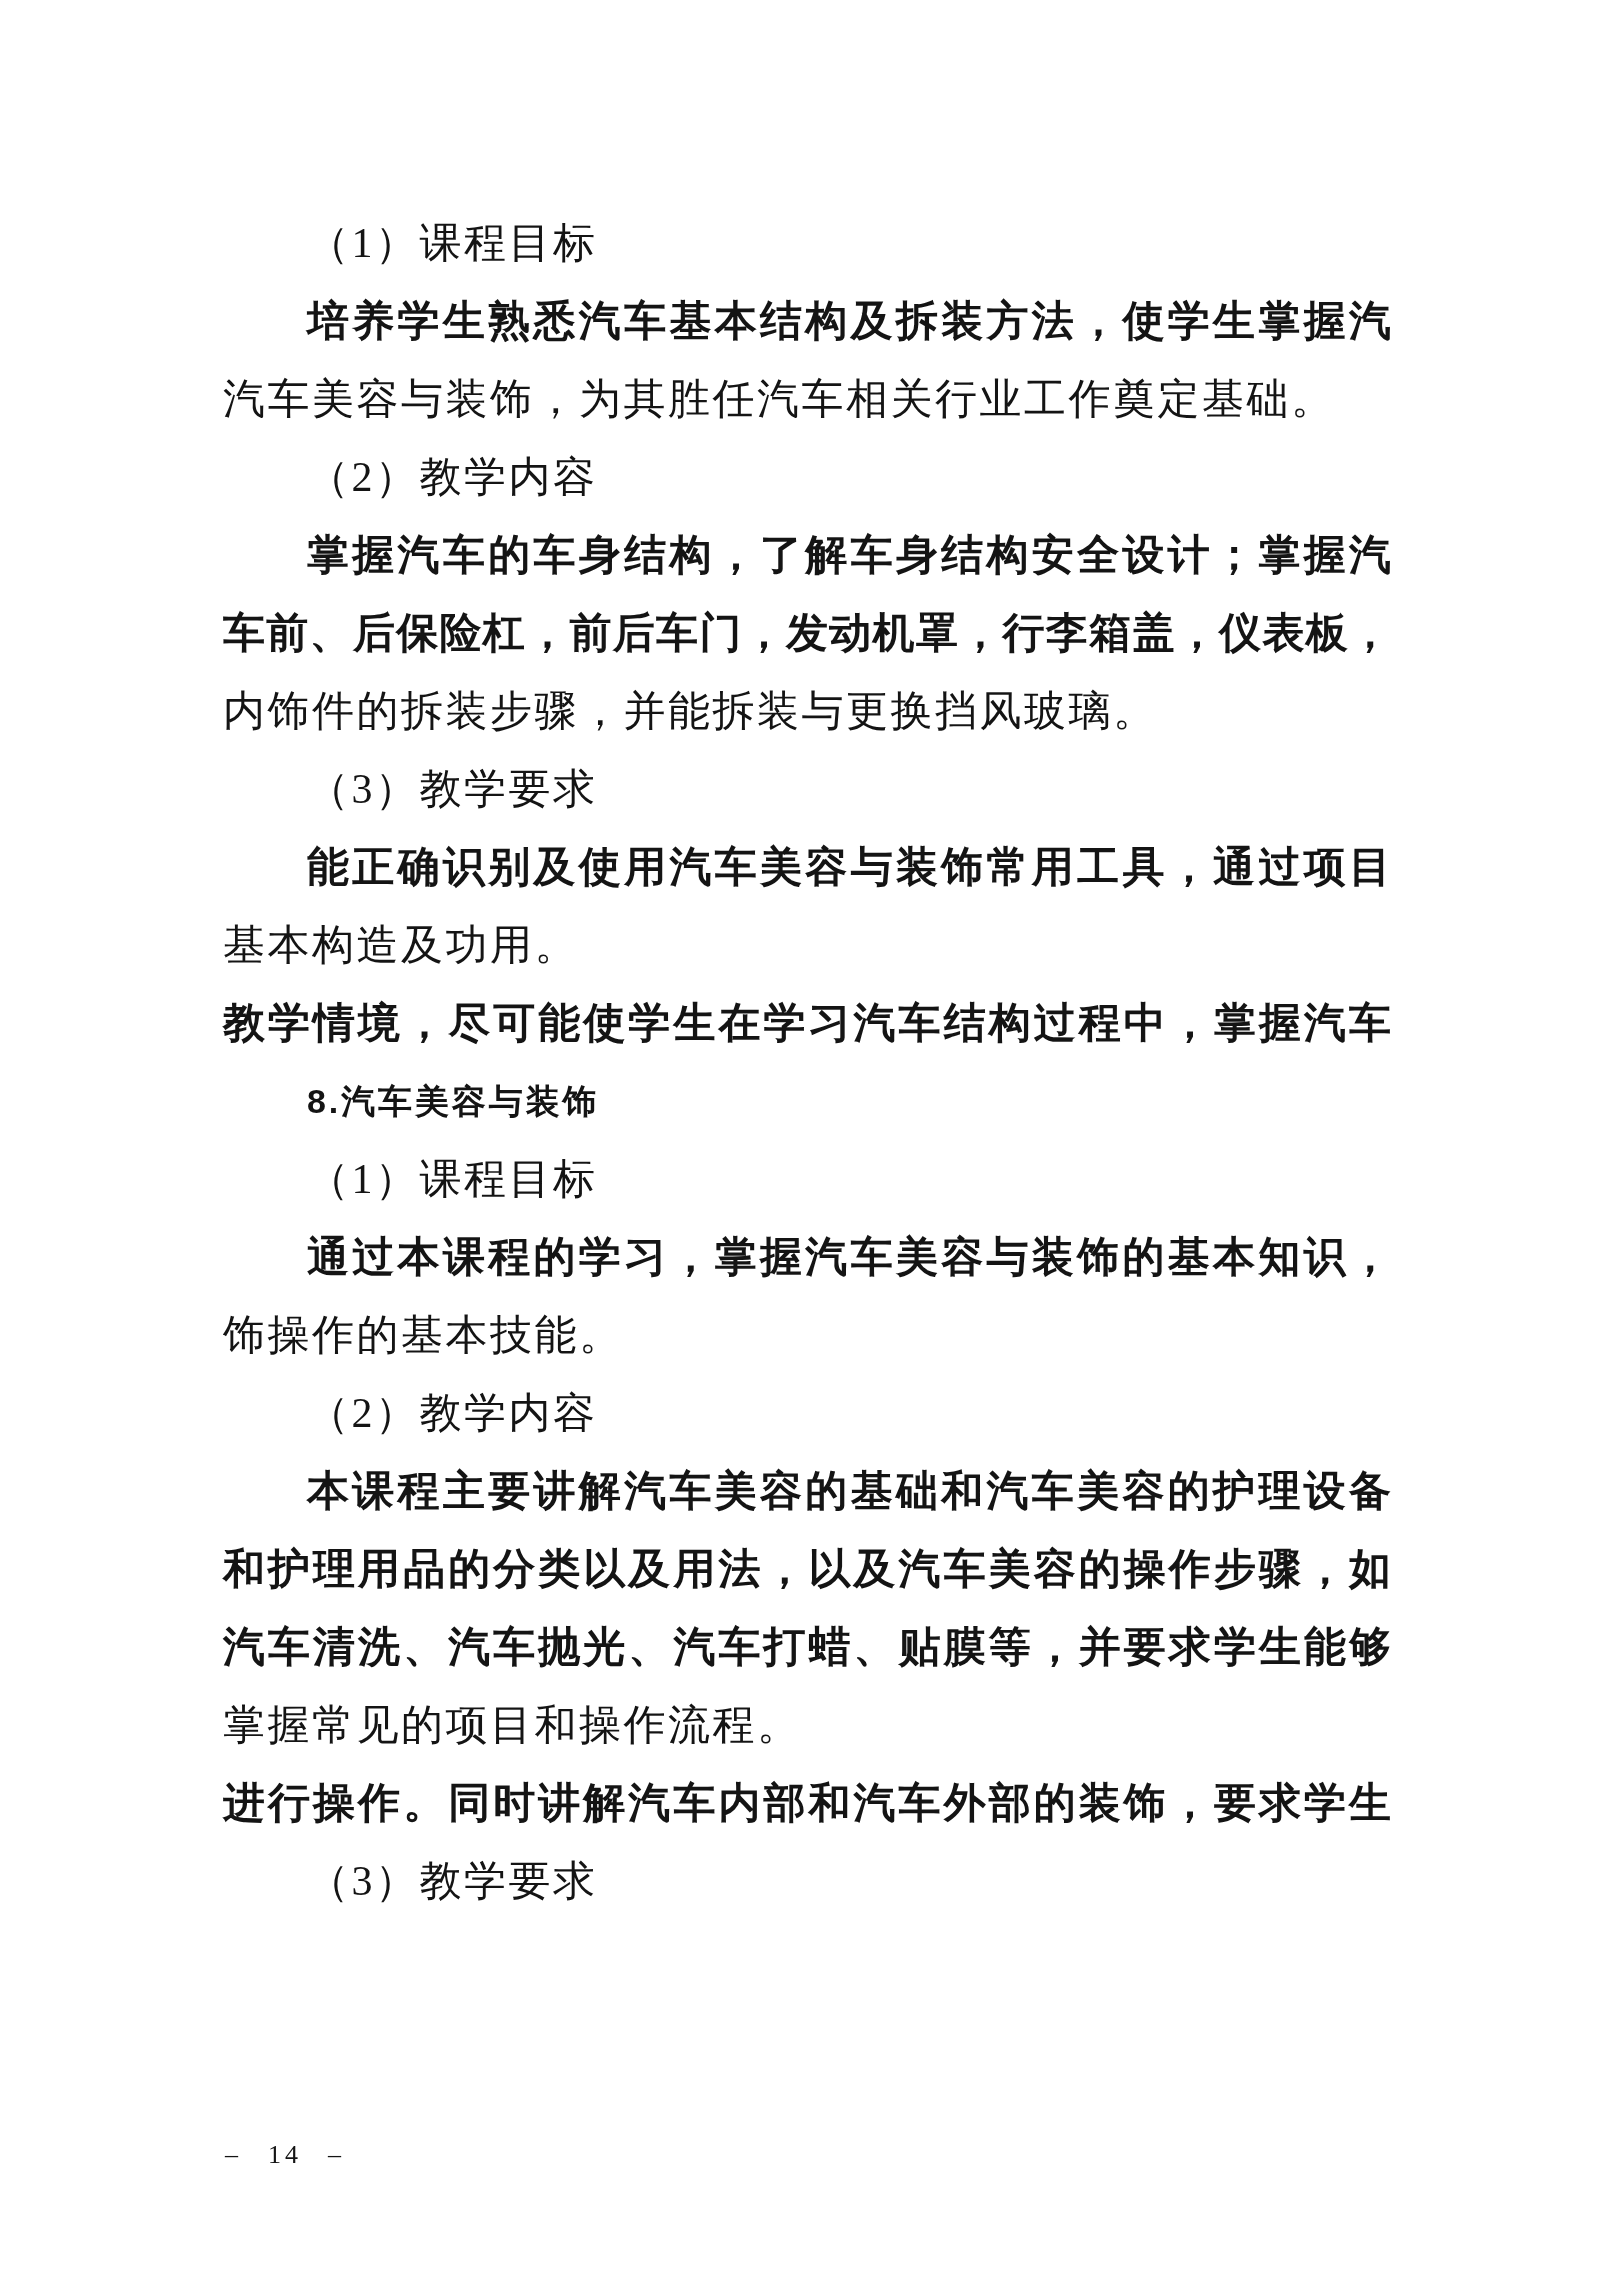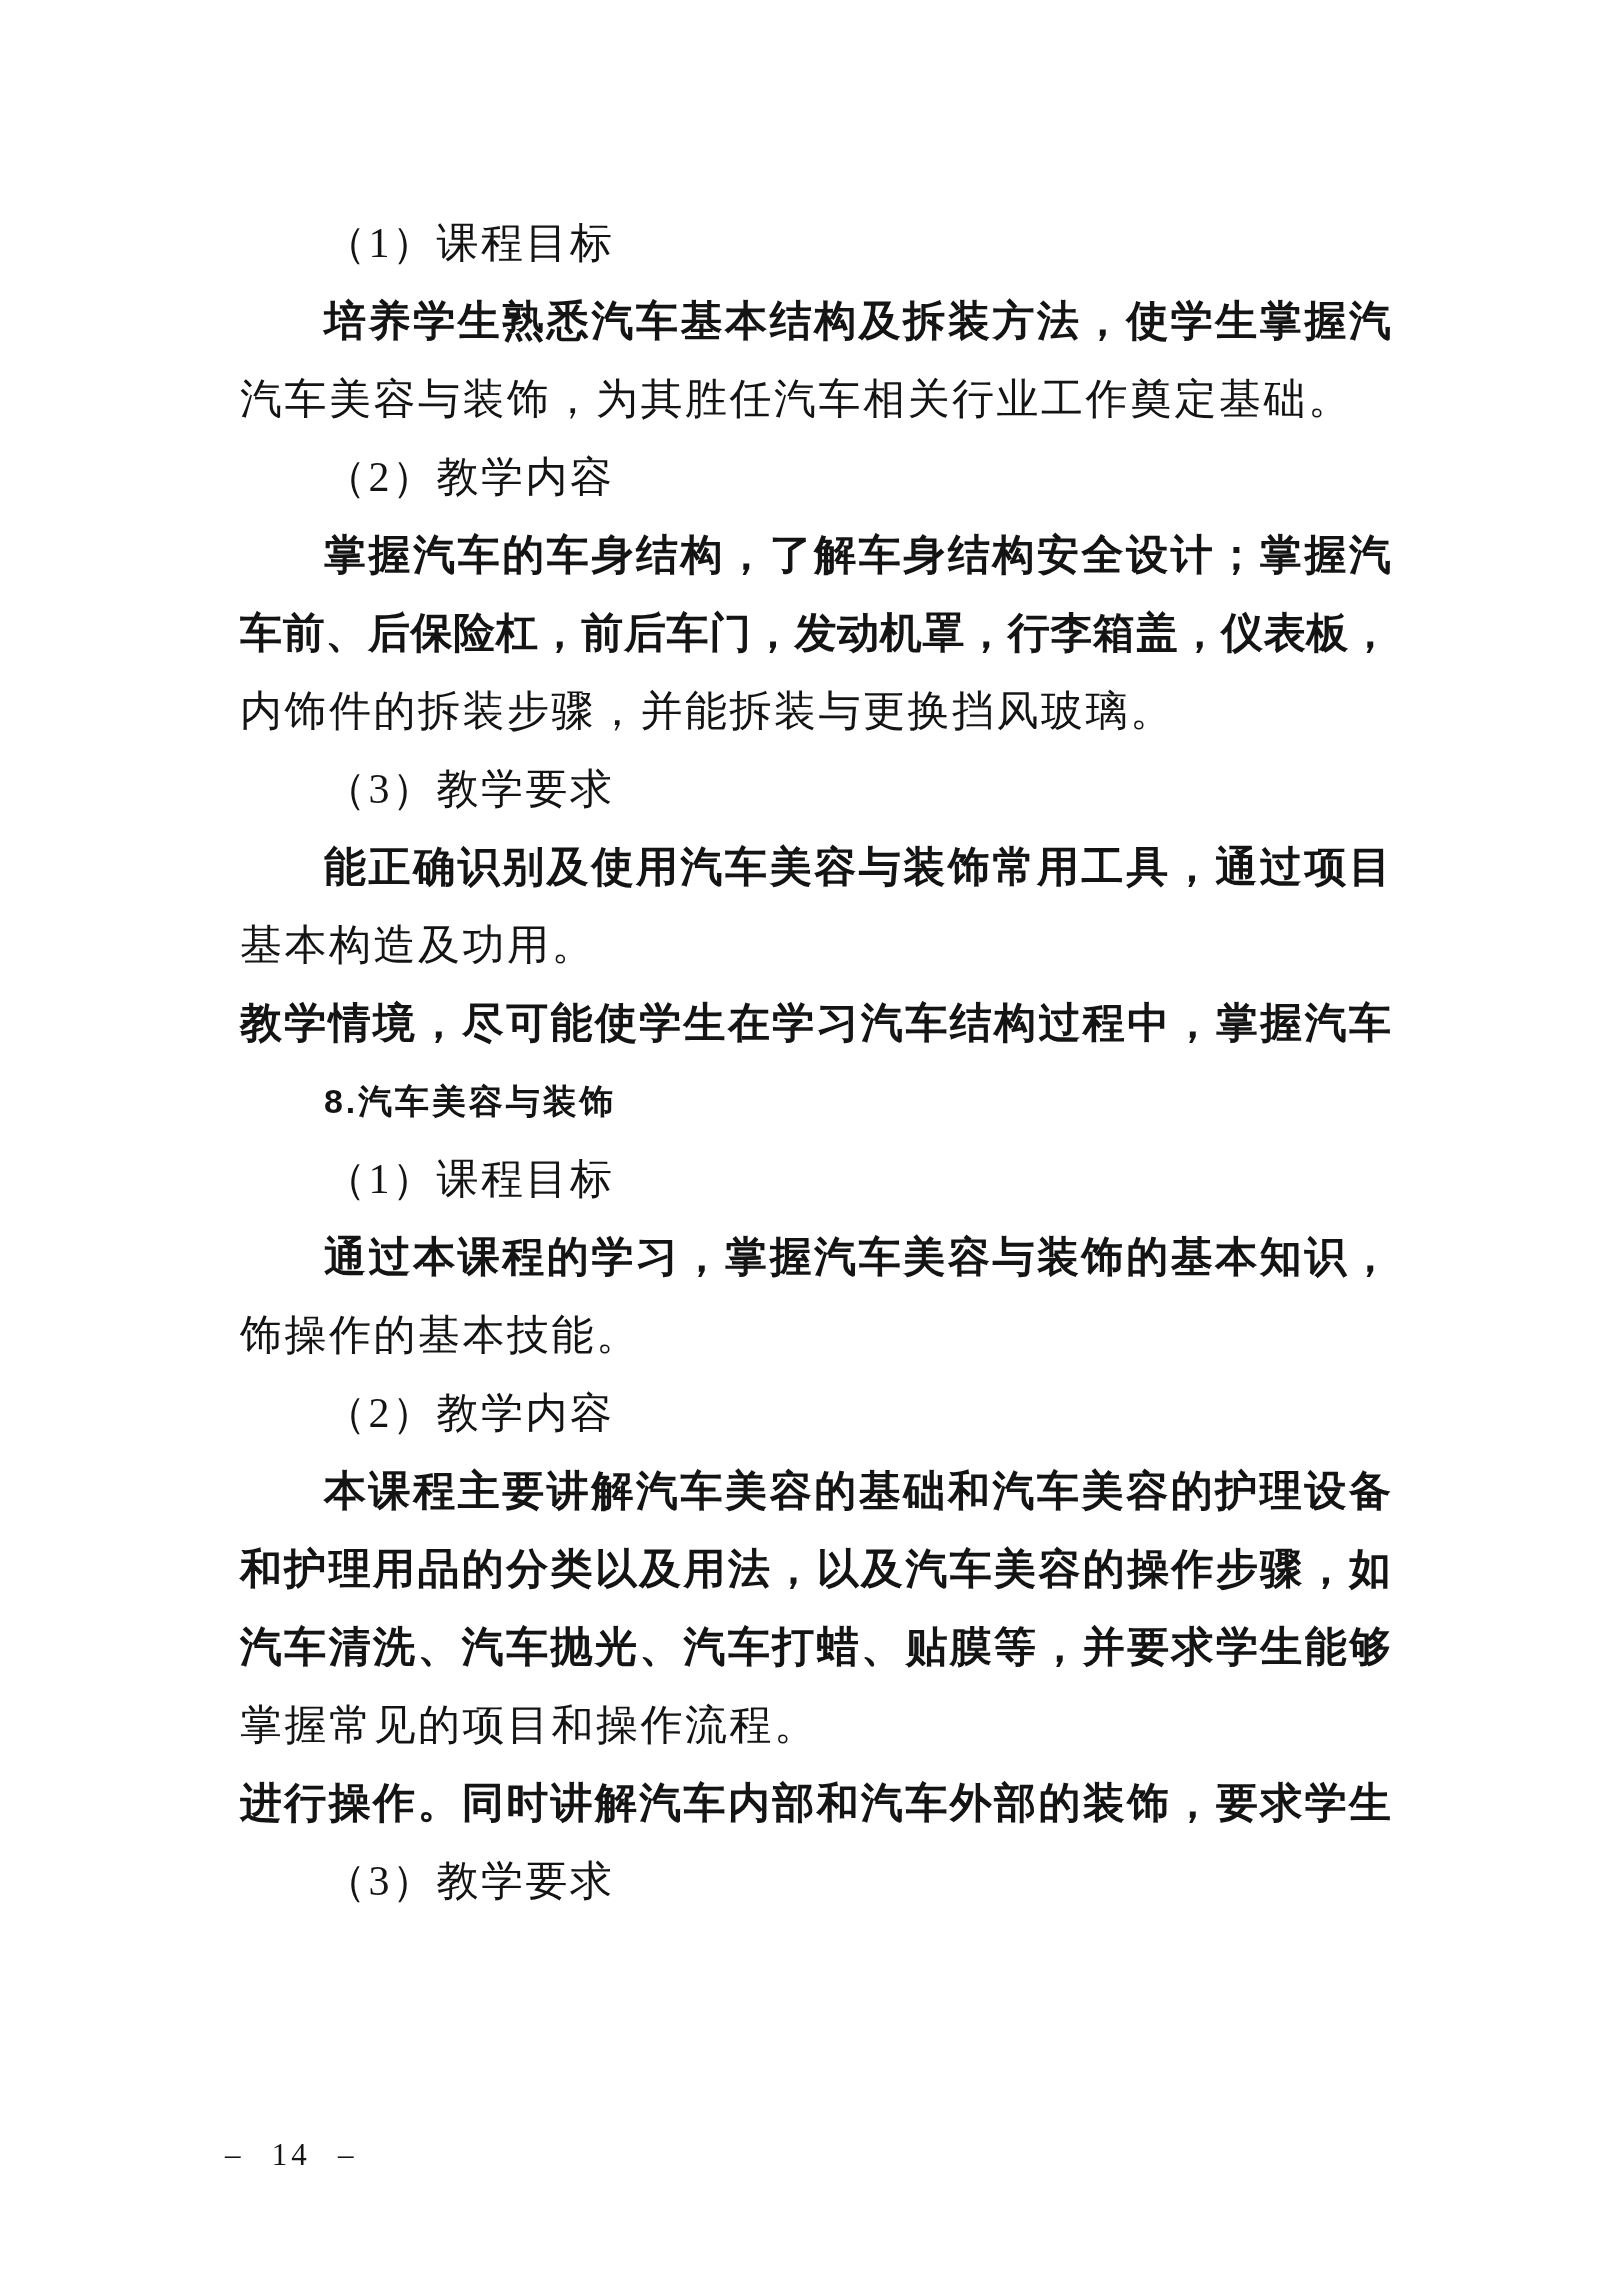--- a/index.html
+++ b/index.html
@@ -22,21 +22,20 @@
     top: 204px;
     width: 1168px;
   }
   .line {
     height: 78px;
     line-height: 78px;
     font-size: 42px;
     letter-spacing: 2.5px;
     white-space: nowrap;
     text-align: left;
-    margin-left: 17px;
   }
   .line.just {
     white-space: normal;
     letter-spacing: 0;
     text-align: justify;
     text-align-last: justify;
     text-justify: inter-character;
     font-weight: bold;
   }
   .line.indent {
@@ -47,21 +46,21 @@
     font-weight: 700;
     letter-spacing: 2.9px;
     font-size: 34px;
   }
   .footer {
     position: absolute;
     left: 225px;
     top: 2125px;
     height: 59px;
     line-height: 59px;
-    font-size: 31px;
+    font-size: 26px;
     letter-spacing: 3.9px;
     word-spacing: 15.7px;
     color: #141414;
   }
 </style>
 </head>
 <body>
 
 <div class="page">
   <div class="content">

